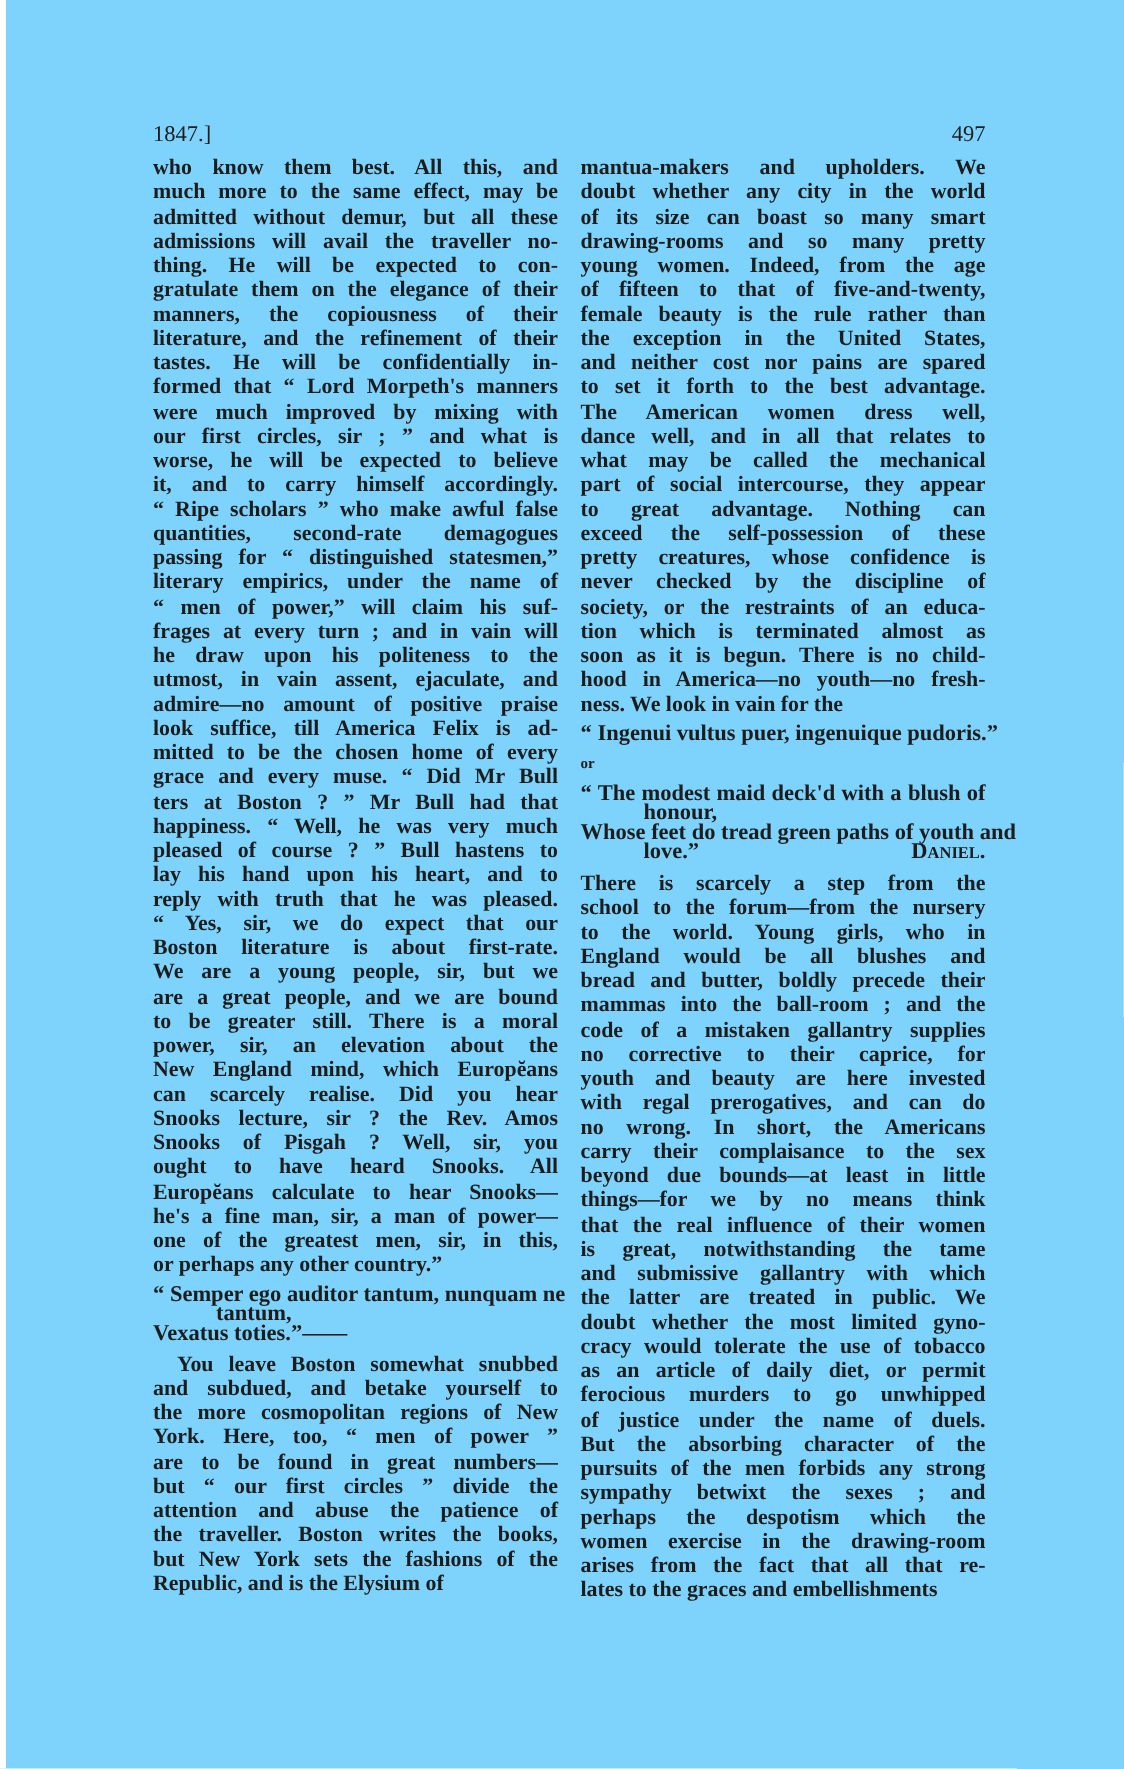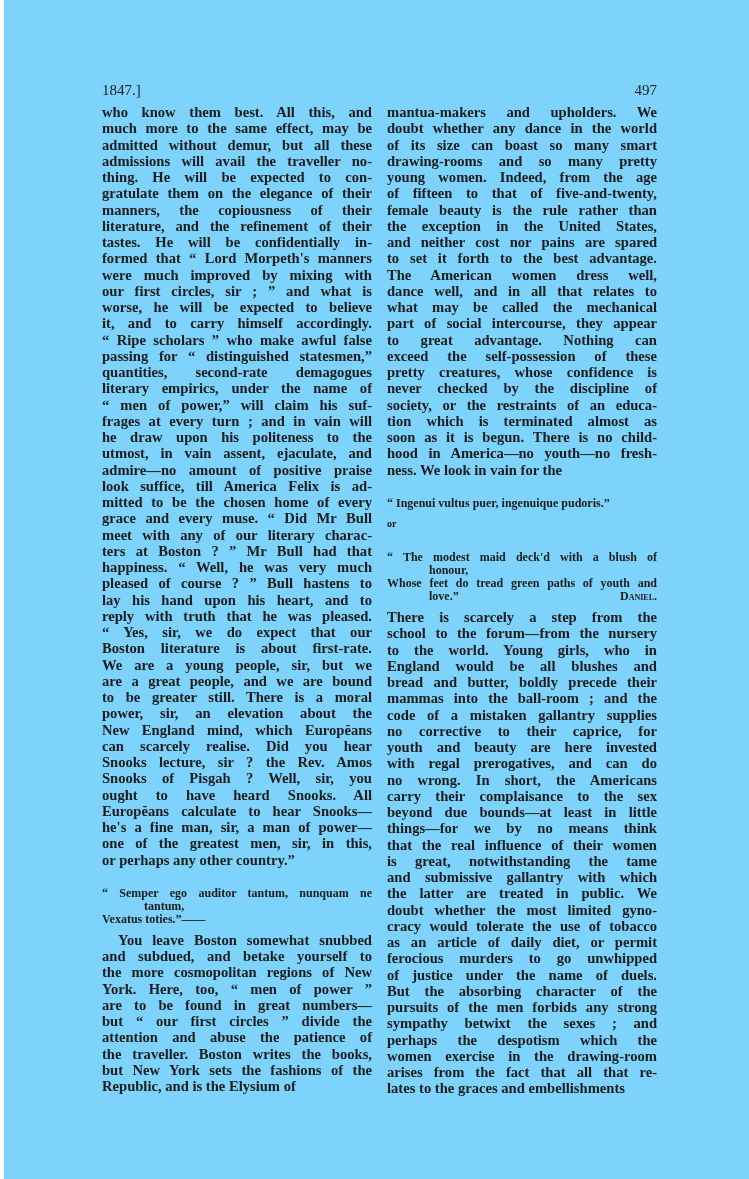--- a/index.html
+++ b/index.html
@@ -10,21 +10,21 @@
               font-family: "Liberation Serif", serif; font-size: 15px; }
     .header .year { position: absolute; left: 0; top: 0; }
     .header .title { position: absolute; left: 102px; top: 0; font-style: italic; }
     .header .pageno { position: absolute; right: 0; top: 0; }
     .col { position: absolute; top: 104px; font-family: "Liberation Serif", serif;
            font-size: 14.6px; line-height: 16.25px; text-align: justify; font-weight: bold; }
     .col.left { left: 98px; width: 270px; }
     .col.right { left: 383px; width: 270px; }
     .line { white-space: nowrap; text-align: justify; text-align-last: justify; height: 16.25px; display: block; }
     .line.last { text-align-last: left; }
-    .quote { font-size: 12px; line-height: 13px; margin-top: 19px; }
+    .quote { font-size: 15px; line-height: 13px; margin-top: 5px; }
     .quote .qline { display: block; white-space: nowrap; text-align: justify; text-align-last: justify; }
     .quote .qline.indent { padding-left: 42px; text-align-last: left; }
     .quote .qline.last { text-align-last: left; }
     .quote .attrib { float: right; font-variant: small-caps; }
     .spacer { height: 6px; }
     .or-line { display: block; margin-top: 6px; font-size: 10px; }
     .para-indent { padding-left: 16px; }
   </style>
 </head>
 <body>
@@ -45,32 +45,31 @@
         <span class="line">gratulate them on the elegance of their</span>
         <span class="line">manners, the copiousness of their</span>
         <span class="line">literature, and the refinement of their</span>
         <span class="line">tastes.  He will be confidentially in-</span>
         <span class="line">formed that “ Lord Morpeth's manners</span>
         <span class="line">were much improved by mixing with</span>
         <span class="line">our first circles, sir ; ” and what is</span>
         <span class="line">worse, he will be expected to believe</span>
         <span class="line">it, and to carry himself accordingly.</span>
         <span class="line">“ Ripe scholars ” who make awful false</span>
+        <span class="line">quantities, second-rate demagogues</span>
         <span class="line">passing for “ distinguished statesmen,”</span>
-        <span class="line">quantities, second-rate demagogues</span>
         <span class="line">literary empirics, under the name of</span>
         <span class="line">“ men of power,” will claim his suf-</span>
         <span class="line">frages at every turn ; and in vain will</span>
         <span class="line">he draw upon his politeness to the</span>
         <span class="line">utmost, in vain assent, ejaculate, and</span>
         <span class="line">admire—no amount of positive praise</span>
         <span class="line">look suffice, till America Felix is ad-</span>
         <span class="line">mitted to be the chosen home of every</span>
         <span class="line">grace and every muse.  “ Did Mr Bull</span>
-        <span class="line">meet with any of our literary charac-</span>
         <span class="line">ters at Boston ? ”  Mr Bull had that</span>
         <span class="line">happiness.  “ Well, he was very much</span>
         <span class="line">pleased of course ? ”  Bull hastens to</span>
         <span class="line">lay his hand upon his heart, and to</span>
         <span class="line">reply with truth that he was pleased.</span>
         <span class="line">“ Yes, sir, we do expect that our</span>
         <span class="line">Boston literature is about first-rate.</span>
         <span class="line">We are a young people, sir, but we</span>
         <span class="line">are a great people, and we are bound</span>
         <span class="line">to be greater still.  There is a moral</span>
@@ -101,21 +100,21 @@
         <span class="line">attention and abuse the patience of</span>
         <span class="line">the traveller.  Boston writes the books,</span>
         <span class="line">but New York sets the fashions of the</span>
         <span class="line last">Republic, and is the Elysium of</span>
       </div>
   </div>
 
   <div class="col right">
     <div id="rp1">
         <span class="line">mantua-makers and upholders.  We</span>
-        <span class="line">doubt whether any dance in the world</span>
+        <span class="line">doubt whether any city in the world</span>
         <span class="line">of its size can boast so many smart</span>
         <span class="line">drawing-rooms and so many pretty</span>
         <span class="line">young women.  Indeed, from the age</span>
         <span class="line">of fifteen to that of five-and-twenty,</span>
         <span class="line">female beauty is the rule rather than</span>
         <span class="line">the exception in the United States,</span>
         <span class="line">and neither cost nor pains are spared</span>
         <span class="line">to set it forth to the best advantage.</span>
         <span class="line">The American women dress well,</span>
         <span class="line">dance well, and in all that relates to</span>

